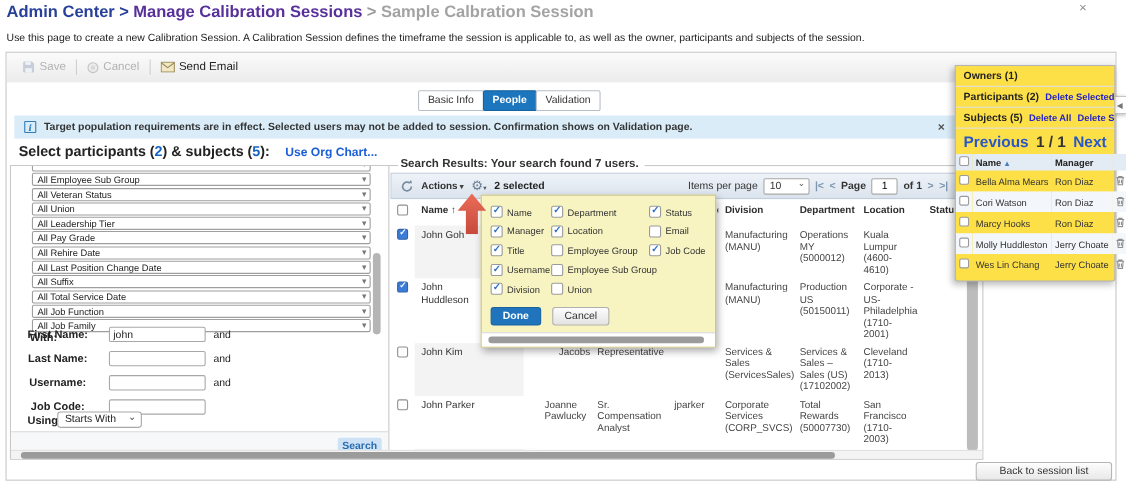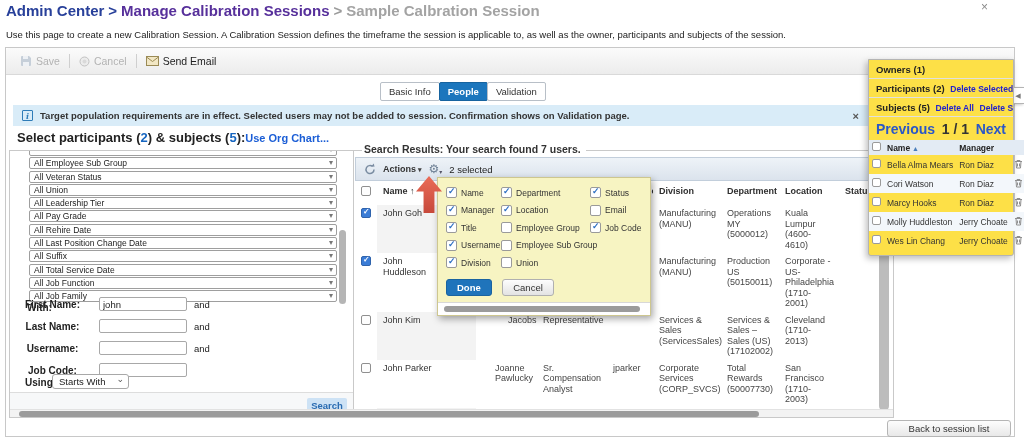--- a/index.html
+++ b/index.html
@@ -28,21 +28,21 @@
 .tab { border:1px solid #b8bfc7; background:#fff; color:#333; font-size:9.5px; padding:3px 8px; margin-left:-1px; cursor:pointer; border-radius:2px; }
 .tab.active { background:#1b76bd; border-color:#16639f; color:#fff; font-weight:bold; }
 
 .banner { position:absolute; left:7px; top:57px; width:855px; height:21px; background:#d9ecf8; display:flex; align-items:center; gap:7px; padding:0 9px; font-size:9.5px; font-weight:bold; color:#333; }
 .info-ico { width:11px; height:11px; border:1px solid #2e7cb8; border-radius:1px; color:#2e7cb8; font-family:"DejaVu Serif", serif; font-style:italic; font-size:8px; font-weight:bold; display:flex; align-items:center; justify-content:center; flex:none; }
 .info-ico::after { content:"i"; }
 .banner-close { margin-left:auto; font-size:11px; font-weight:bold; color:#555; cursor:pointer; }
 
 .heading { position:absolute; left:11px; top:82px; font-size:13px; font-weight:bold; color:#222; }
 .heading .num { color:#1565c0; }
-.org-link { color:#1b5ed6; font-size:11px; margin-left:0; cursor:pointer; }
+.org-link { color:#1b5ed6; font-size:11px; margin-left:14px; cursor:pointer; }
 
 
 .content-box { position:absolute; left:3px; top:102px; width:885px; height:268px; border:1px solid #c9c9c9; }
 .left-panel { position:absolute; left:0; top:0; width:344px; height:266px; border-right:1px solid #c9c9c9; overflow:hidden; background:#fff; }
 .filter-list { position:absolute; left:19px; top:-7px; width:308px; }
 .fselect { position:relative; height:12px; border:1px solid #9e9e9e; border-radius:2px; background:#fff; margin-bottom:1.3px; font-size:8.5px; color:#222; display:flex; align-items:center; padding:0 14px 0 4px; cursor:pointer; overflow:hidden; white-space:nowrap; }
 .fselect::after { content:"▾"; position:absolute; right:3px; top:0px; font-size:8px; color:#777; }
 .with-label { position:absolute; left:17px; top:151px; font-size:10px; font-weight:bold; color:#222; }
 .wrow { position:absolute; left:0; display:flex; align-items:center; }
 .wrow .wlab { width:89px; text-align:center; font-size:10px; font-weight:bold; color:#222; padding-right:4px; }
@@ -56,21 +56,21 @@
 .left-vscroll { position:absolute; left:329px; top:79px; width:7px; height:74px; background:#b5b5b5; border-radius:4px; }
 
 
 .results-panel { position:absolute; left:345px; top:0; width:540px; height:266px; }
 .results-title { position:absolute; left:7px; top:-8px; background:#fff; padding:0 5px 0 2px; font-size:10.5px; font-weight:bold; color:#333; z-index:2; white-space:nowrap; }
 .results-toolbar { position:absolute; left:0; top:6px; width:516px; height:24px; background:linear-gradient(#eef3f8,#dbe3ed); border:1px solid #c2cedb; display:flex; align-items:center; padding:0 8px; gap:7px; font-size:9.5px; color:#333; }
 .act-label { font-weight:bold; font-size:9px; }
 .act-label::after { content:" ▾"; font-size:7px; color:#444; }
 .gear { font-size:12px; color:#6e8095; line-height:1; cursor:pointer; }
 .gear::after { content:"▾"; font-size:6px; color:#556; vertical-align:bottom; }
-.sel-count { font-weight:normal; font-size:9.5px; color:#222; }
+.sel-count { font-weight:bold; font-size:9.5px; color:#222; }
 .rt-right { margin-left:auto; display:flex; align-items:center; gap:5px; }
 .ipp-select { position:relative; width:42px; height:15px; border:1px solid #a8a8a8; border-radius:2px; background:#fff; font-size:9.5px; display:flex; align-items:center; padding:0 12px 0 5px; cursor:pointer; }
 .ipp-select::after { content:"⌄"; position:absolute; right:3px; top:-1px; font-size:8px; color:#555; }
 .pager { color:#7d96ad; font-weight:bold; font-size:9.5px; cursor:pointer; }
 .pg-label { font-weight:bold; }
 .page-input { width:24px; height:15px; border:1px solid #a8a8a8; border-radius:2px; text-align:center; font-size:9.5px; font-family:"Liberation Sans",sans-serif; }
 
 .results-table-wrap { position:absolute; left:0; top:30px; width:512px; height:231px; overflow:hidden; }
 table.rtable { border-collapse:collapse; table-layout:fixed; width:541px; }
 .rtable th { text-align:left; font-size:9px; color:#2e2e2e; padding:5px 6px 7px; vertical-align:top; white-space:nowrap; overflow:hidden; }
@@ -229,20 +229,31 @@
         <div class="results-title">Search Results: Your search found 7 users.</div>
 
         <div class="results-toolbar">
           <svg width="12" height="12" viewBox="0 0 12 12">
               <path d="M10 6.5a4 4 0 1 1-1.4-3" fill="none" stroke="#7a8ca1" stroke-width="1.5"></path>
               <path d="M9.8 0.6l0.7 3.2-3.2-0.6z" fill="#7a8ca1"></path>
             </svg>
           <span class="act-label">Actions</span>
           <span class="gear">⚙</span>
           <span class="sel-count">2 selected</span>
+          <span class="rt-right">
+            <span>Items per page</span>
+            <span class="ipp-select">10</span>
+            <span class="pager">|&lt;</span>
+            <span class="pager">&lt;</span>
+            <span class="pg-label">Page</span>
+            <input class="page-input" value="1" style="">
+            <span class="pg-label">of 1</span>
+            <span class="pager">&gt;</span>
+            <span class="pager">&gt;|</span>
+          </span>
         </div>
 
         <div class="results-table-wrap">
           <table class="rtable">
             <colgroup>
                 <col style="width:22px">
                 <col style="width:112px">
                 <col style="width:48px">
                 <col style="width:70px">
                 <col style="width:46px">

